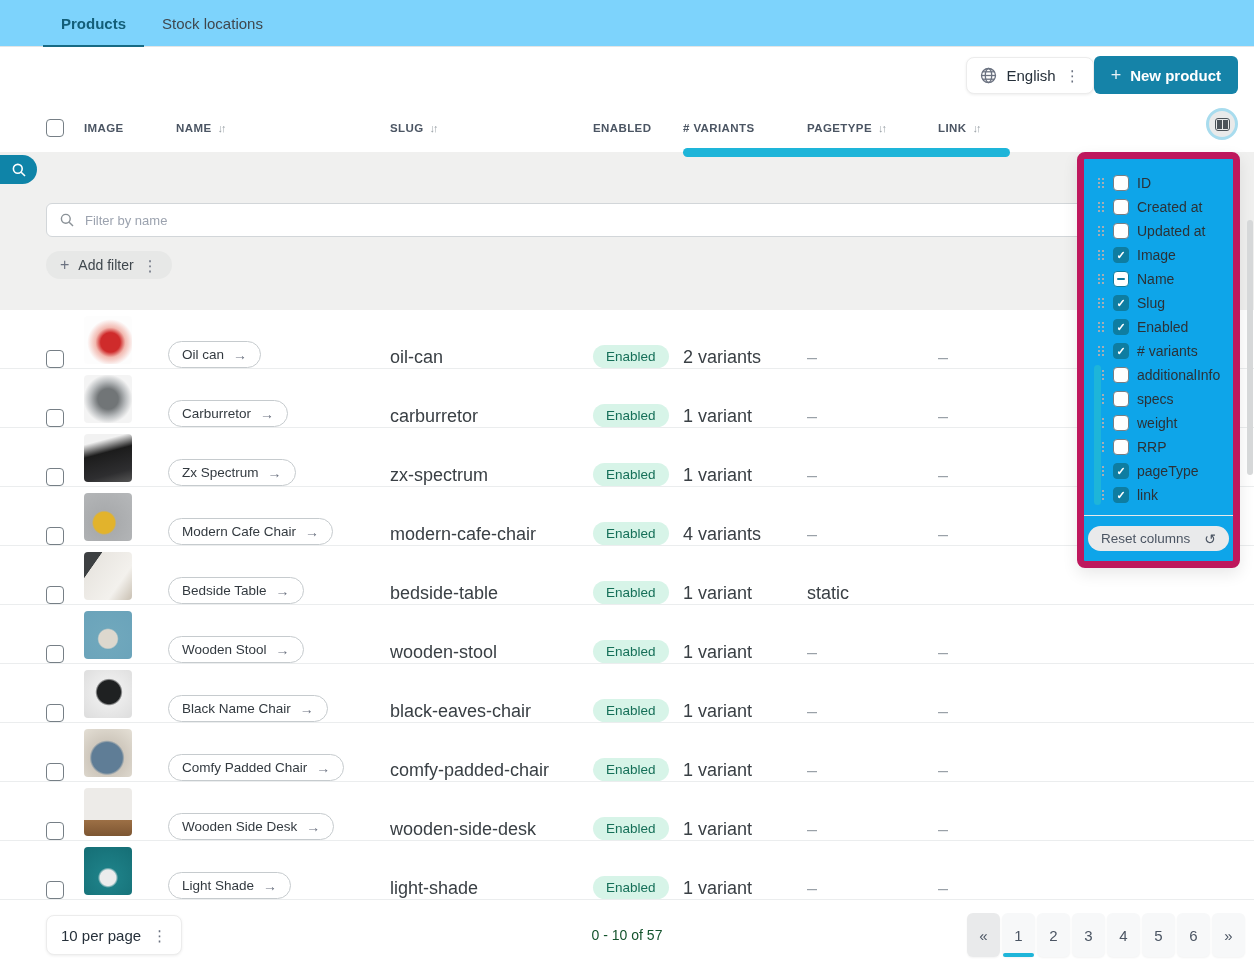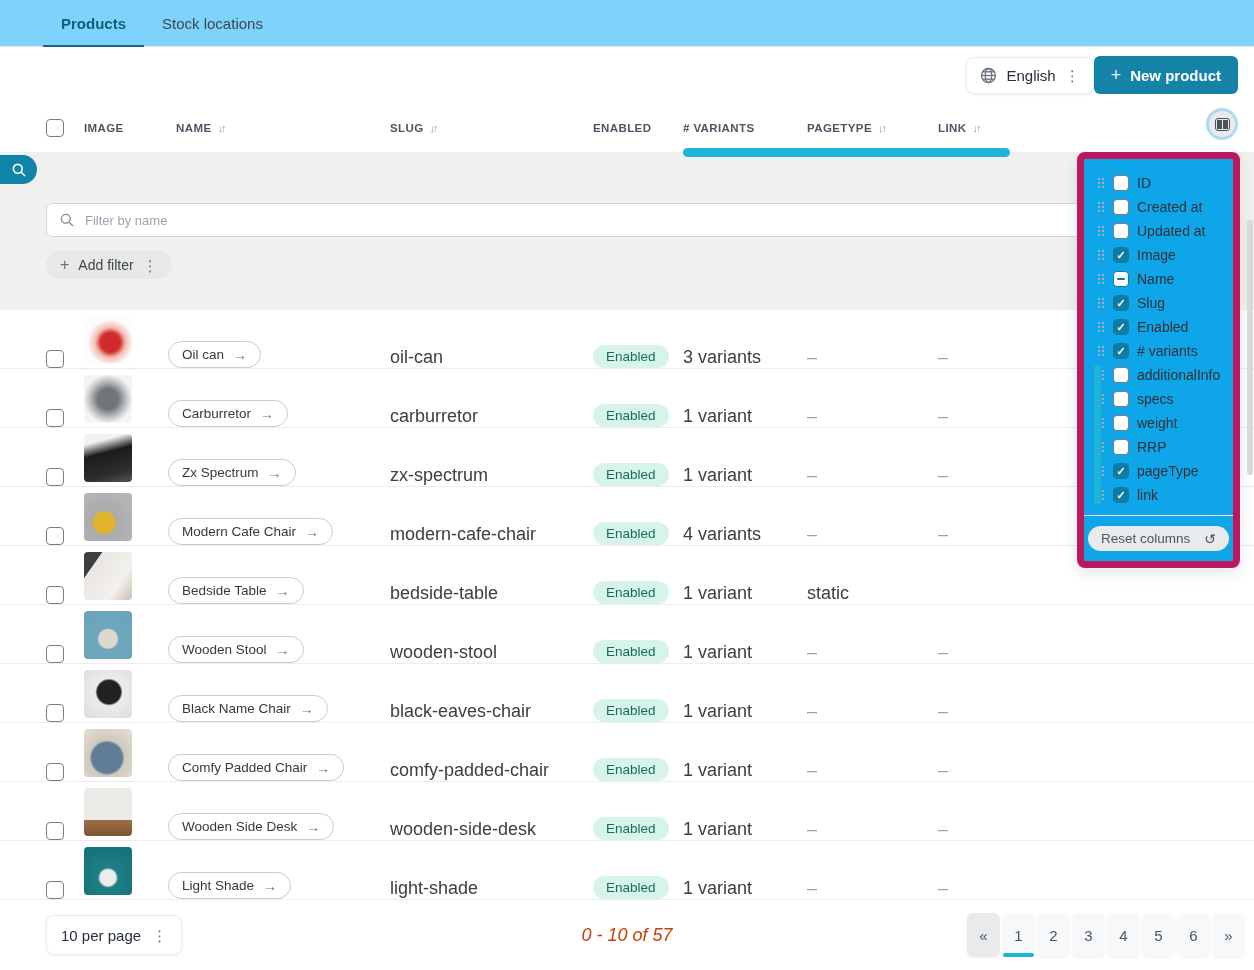--- a/index.html
+++ b/index.html
@@ -90,22 +90,22 @@
   .dim { color:#9aa1a8; }
   .badge { display:inline-block; padding:4px 13px; border-radius:13px;
     background:#d7f4e8; color:#156f58; font-size:13.5px; }
 
   
   .pagefoot { height:70px; display:flex; align-items:center; position:relative;
     padding:0 9px 0 46px; background:#fff; }
   .perpage { display:flex; align-items:center; gap:11px; height:40px; padding:0 14px;
     background:#fff; border:1px solid #ececec; border-radius:8px;
     box-shadow:0 1px 3px rgba(0,0,0,.07); font-size:15px; color:#26303a; cursor:pointer; }
-  .range { position:absolute; left:50%; transform:translateX(-50%); font-size:18px;
-    color:#c2410c;font-style:italic; }
+  .range { position:absolute; left:50%; transform:translateX(-50%); font-size:14px;
+    color:#14532d; }
   .pager { margin-left:auto; display:flex; gap:2px; }
   .pg { width:33px; height:44px; border:none; border-radius:6px; background:#f7f8f9;
     box-shadow:0 1px 2px rgba(0,0,0,.05); font-size:15px; color:#4b5563;
     cursor:pointer; position:relative; font-family:"Liberation Sans", sans-serif; }
   .pg.navgrey { background:#e9eaeb; }
   .pg.active::after { content:""; position:absolute; left:1px; right:1px; bottom:0;
     height:4px; background:#1eb5d9; border-radius:2px; }
 
   
   .colmenu { position:absolute; left:1077px; top:152px; width:163px; background:#0ea5e9;
@@ -236,21 +236,21 @@
       <span class="col-cb">
           <span class="cb"></span>
         </span>
       <span class="col-image"><span class="thumb t0" title="red oil can"></span></span>
       <span class="col-name"><button class="name-pill">
             <span>Oil can</span>
             <span class="arr">→</span>
           </button></span>
       <span class="col-slug cell">oil-can</span>
       <span class="col-enabled"><span class="badge">Enabled</span></span>
-      <span class="col-variants cell">3 variants</span>
+      <span class="col-variants cell">2 variants</span>
       <span class="col-pagetype cell dim">–</span>
       <span class="col-link cell dim">–</span>
     </div>
 
     <div class="row">
       <span class="col-cb">
           <span class="cb"></span>
         </span>
       <span class="col-image"><span class="thumb t1" title="metal carburretor"></span></span>
       <span class="col-name"><button class="name-pill">

